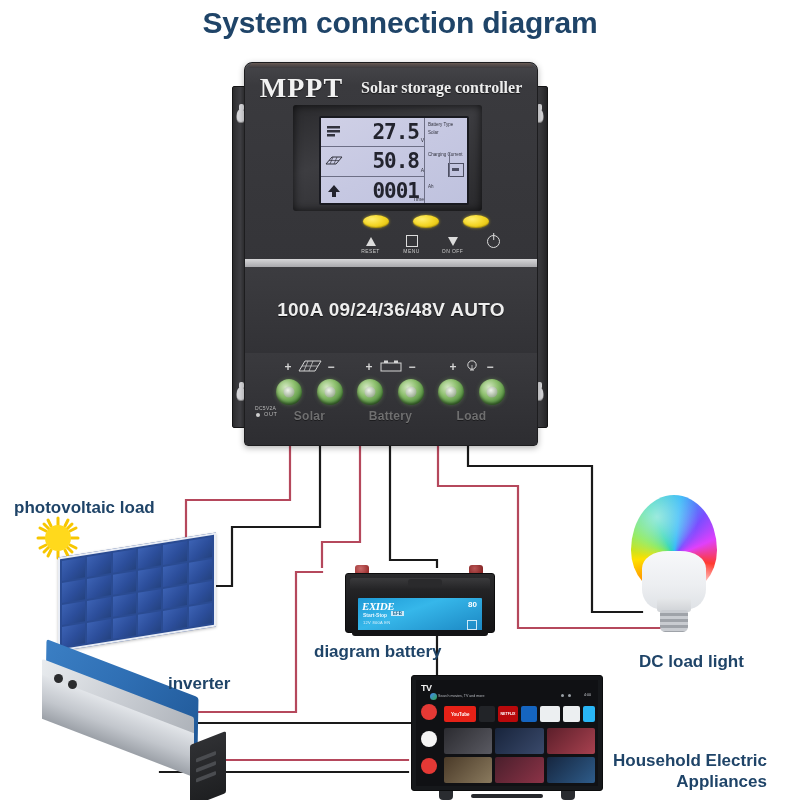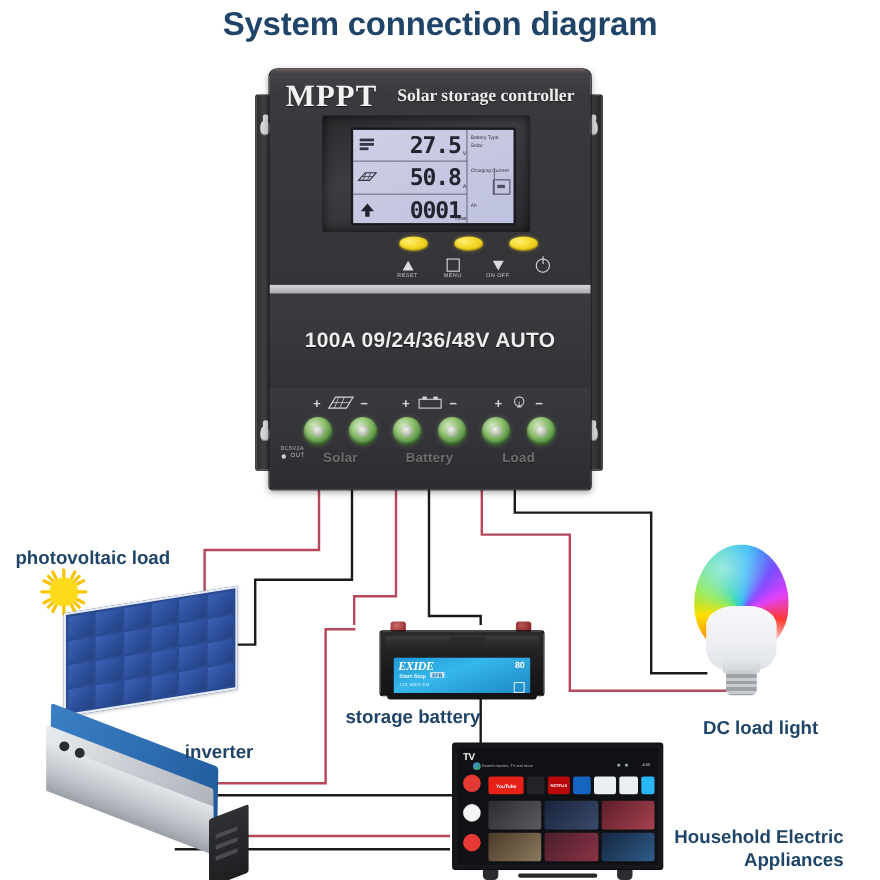--- a/index.html
+++ b/index.html
@@ -560,21 +560,21 @@
         <span class="bat-brand">EXIDE</span>
         <span class="bat-sub">Start-Stop</span>
         <span class="bat-efb">EFB</span>
         <span class="bat-cap">80</span>
         <span class="bat-mini">12V  800A  EN</span>
         <span class="bat-sq"></span>
       </div>
       <div class="bat-foot"></div>
     </div>
   </div>
-  <div class="lbl" style="left:314px;top:641px;">storage battery</div>
+  <div class="lbl" style="left:314px;top:641px;">diagram battery</div>
 
   <div class="bulb">
     <div class="bulb-glass"></div>
     <div class="bulb-body"></div>
     <div class="bulb-neck"></div>
     <div class="bulb-base"></div>
   </div>
   <div class="lbl" style="left:639px;top:651px;">DC load light</div>
 
   <div class="inverter">

